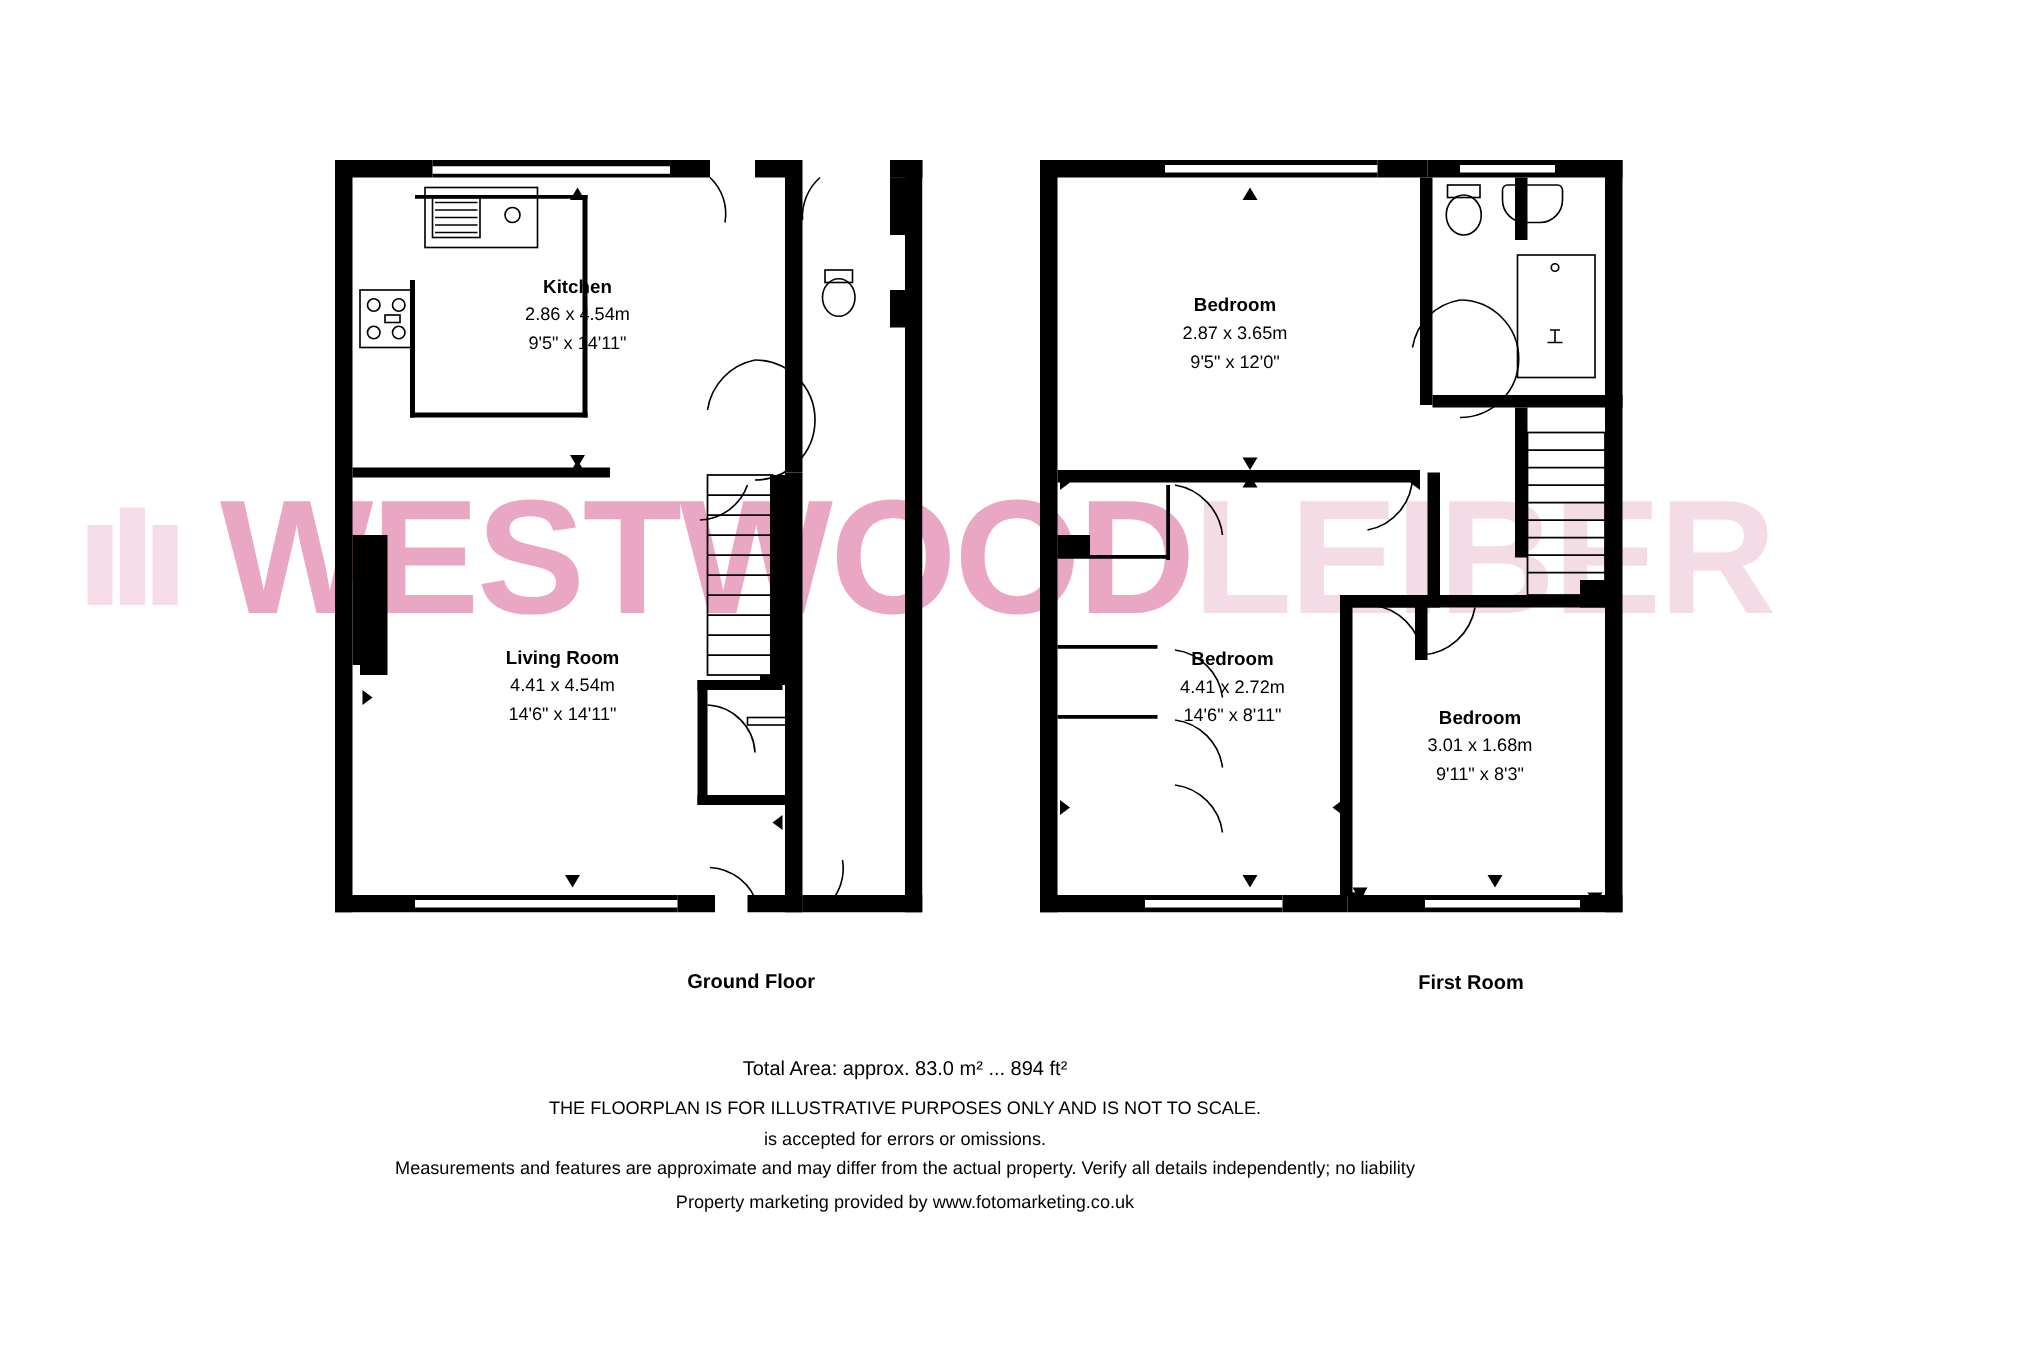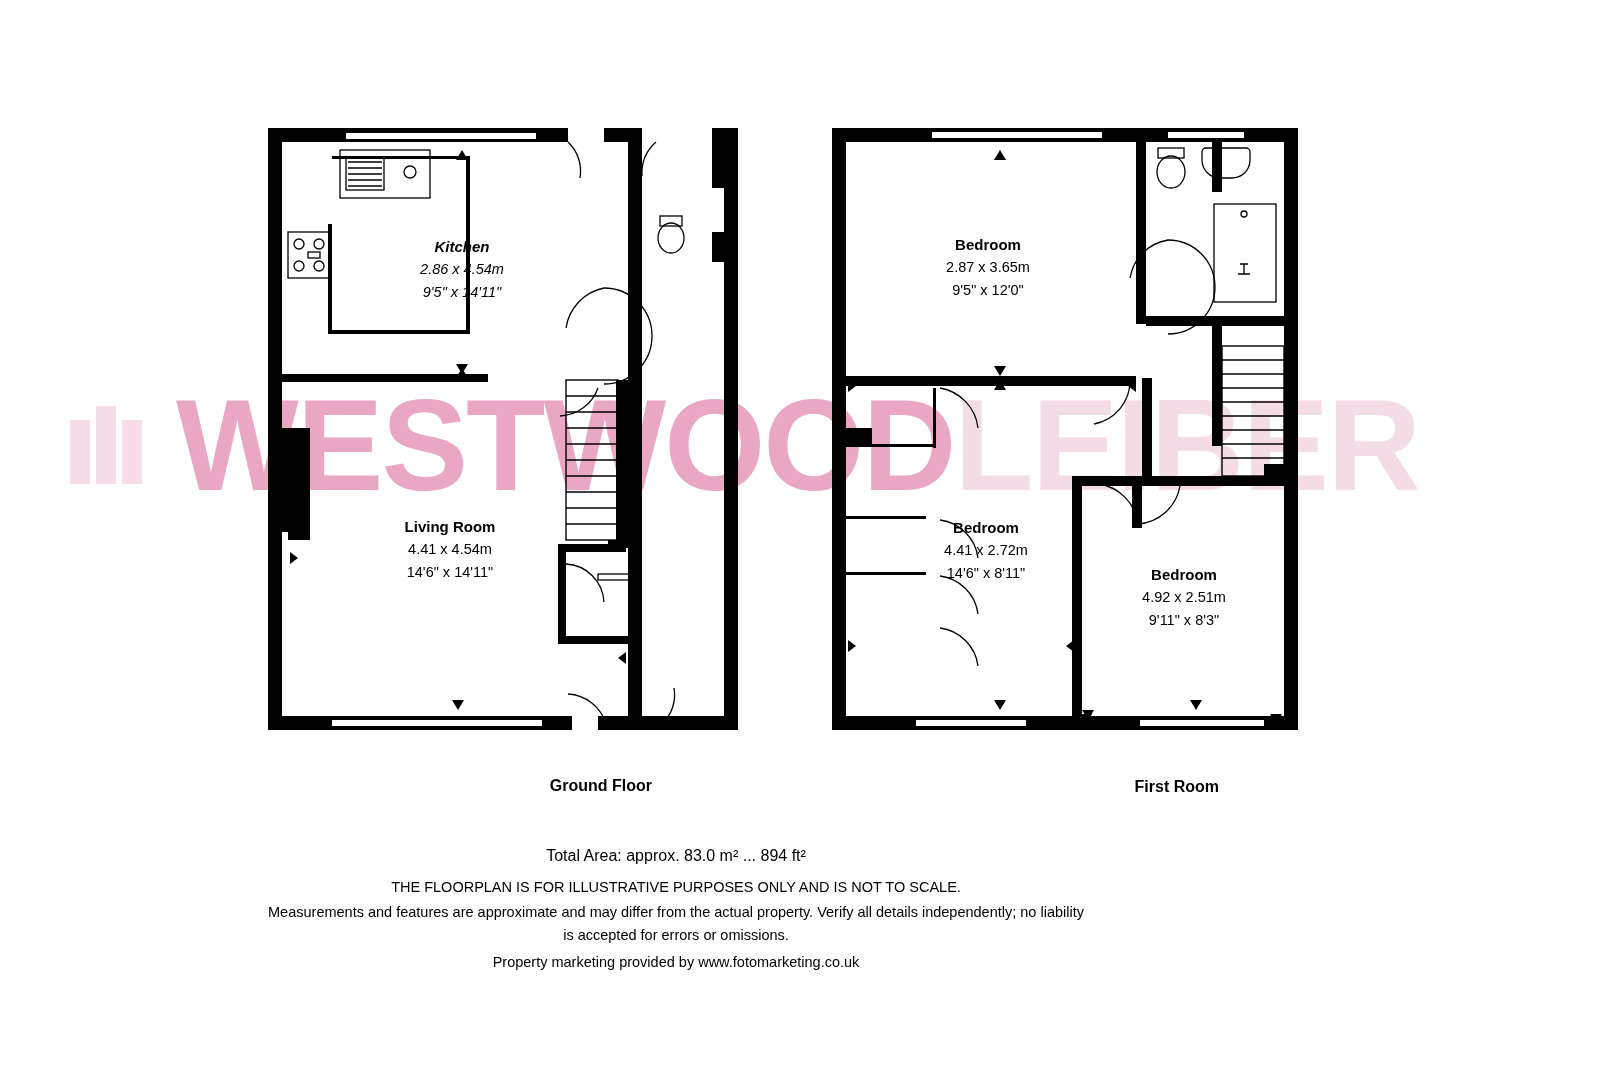--- a/index.html
+++ b/index.html
@@ -81,32 +81,33 @@
     line-height: 1.55;
     white-space: nowrap;
   }
   .room-label .rname {
     font-weight: bold;
     font-size: 15px;
     display: block;
   }
   .room-label .rdim { display: block; }
 
-  #lbl-kitchen      { left: 362px; top: 235px; width: 200px; font-style: italic; }
+  #lbl-kitchen      { left: 362px; top: 218px; width: 200px; }
   #lbl-living       { left: 345px; top: 515px; width: 210px; }
   #lbl-bed1         { left: 888px; top: 233px; width: 200px; }
   #lbl-bed2         { left: 886px; top: 516px; width: 200px; }
   #lbl-bed3         { left: 1084px; top: 563px; width: 200px; }
 
   
   .footer {
     position: absolute;
     left: 0;
     width: 1352px;
     text-align: center;
+    padding-left: 48px;
   }
   #total-area {
     top: 847px;
     font-size: 16px;
   }
   #disclaimer-1 {
     top: 879px;
     font-size: 14.5px;
     text-align: center;
   }
@@ -373,23 +374,23 @@
 </div>
 
 <div class="room-label" id="lbl-bed2">
   <span class="rname">Bedroom</span>
   <span class="rdim">4.41 x 2.72m</span>
   <span class="rdim">14'6" x 8'11"</span>
 </div>
 
 <div class="room-label" id="lbl-bed3">
   <span class="rname">Bedroom</span>
-  <span class="rdim">4.92 x 2.51m</span>
+  <span class="rdim">3.01 x 1.68m</span>
   <span class="rdim">9'11" x 8'3"</span>
 </div>
 
 <div class="footer" id="total-area">Total Area: approx. 83.0 m² ... 894 ft²</div>
 <div class="footer" id="disclaimer-1">THE FLOORPLAN IS FOR ILLUSTRATIVE PURPOSES ONLY AND IS NOT TO SCALE.</div>
 <div class="footer" id="disclaimer-2">
+  <div>is accepted for errors or omissions.</div>
   <div>Measurements and features are approximate and may differ from the actual property. Verify all details independently; no liability</div>
-  <div>is accepted for errors or omissions.</div>
 </div>
 <div class="footer" id="provider">Property marketing provided by www.fotomarketing.co.uk</div>
 
 </body></html>

